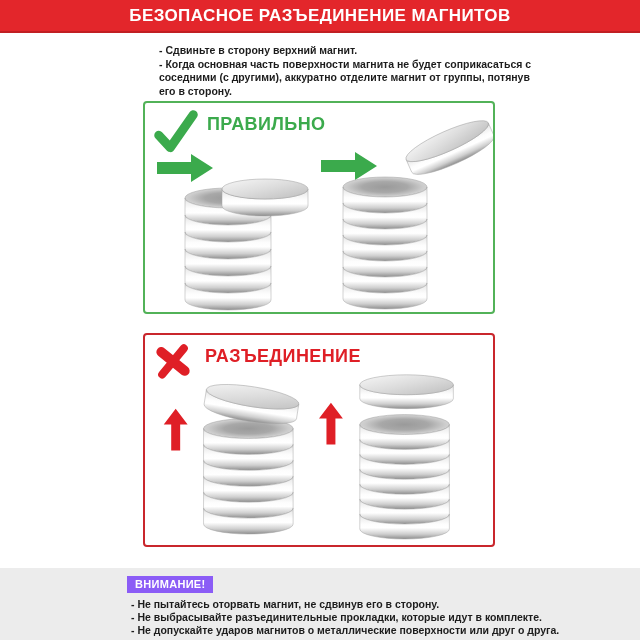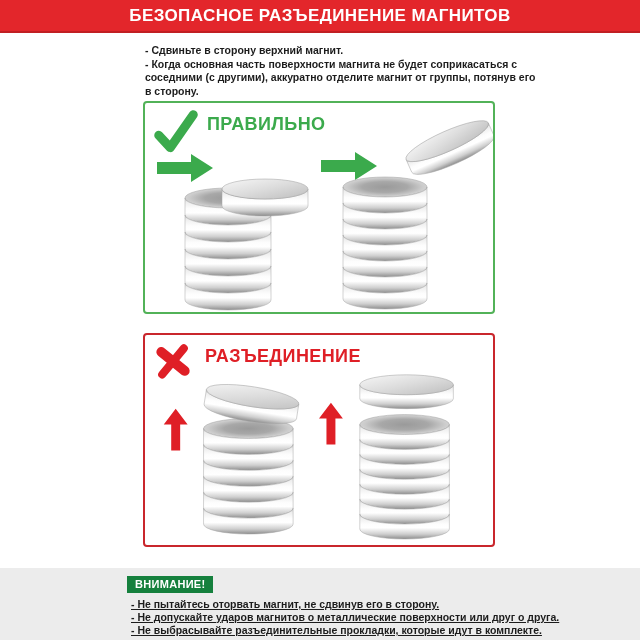--- a/index.html
+++ b/index.html
@@ -29,28 +29,28 @@
     position:absolute;left:62px;top:11px;font-size:18px;font-weight:bold;letter-spacing:.4px;
   }
   .panel-correct .panel-title{color:#3BAA4C;}
   .panel-incorrect .panel-title{color:#DF1F26;}
   .mark-icon{position:absolute;left:8px;top:5px;}
   .scene{position:absolute;left:0;top:0;width:348px;height:209px;}
   .footer{
     position:absolute;left:0;top:568px;width:640px;height:72px;background:#ECECEC;
   }
   .warning-badge{
-    position:absolute;left:127px;top:8px;background:#15803d;color:#ffffff;
+    position:absolute;left:127px;top:8px;background:#8b5cf6;color:#ffffff;
     font-size:11px;font-weight:bold;padding:2px 8px 3px 8px;letter-spacing:.3px;
   }
   .warning-items{
     position:absolute;left:131px;top:30px;width:500px;
-    font-size:10.5px;font-weight:bold;color:#1c1c1c;line-height:13px;text-decoration:underline;
+    font-size:10.5px;font-weight:bold;color:#1c1c1c;line-height:13px;
   }
-  .instr-line{margin:0 0 0 0;}
+  .instr-line{margin:0 0 0 14px;}
 </style>
 </head>
 <body>
 
 <svg width="0" height="0" style="position:absolute" aria-hidden="true">
   <defs>
     <linearGradient id="g-band" x1="0" y1="0" x2="0" y2="1">
       <stop offset="0" stop-color="#b9b9b9"></stop>
       <stop offset="0.15" stop-color="#ededed"></stop>
       <stop offset="0.4" stop-color="#fdfdfd"></stop>
@@ -167,16 +167,16 @@
     <g transform="translate(174,68)">
       <polygon points="12,0 24,16 16.5,16 16.5,42 7.5,42 7.5,16 0,16" fill="#DF1F26"></polygon>
     </g>
   </svg>
 </div>
 
 <div class="footer">
   <div class="warning-badge">ВНИМАНИЕ!</div>
   <div class="warning-items">
     <div>- Не пытайтесь оторвать магнит, не сдвинув его в сторону.</div>
+    <div>- Не выбрасывайте разъединительные прокладки, которые идут в комплекте.</div>
     <div>- Не допускайте ударов магнитов о металлические поверхности или друг о друга.</div>
-    <div>- Не выбрасывайте разъединительные прокладки, которые идут в комплекте.</div>
   </div>
 </div>
 
 </body></html>

